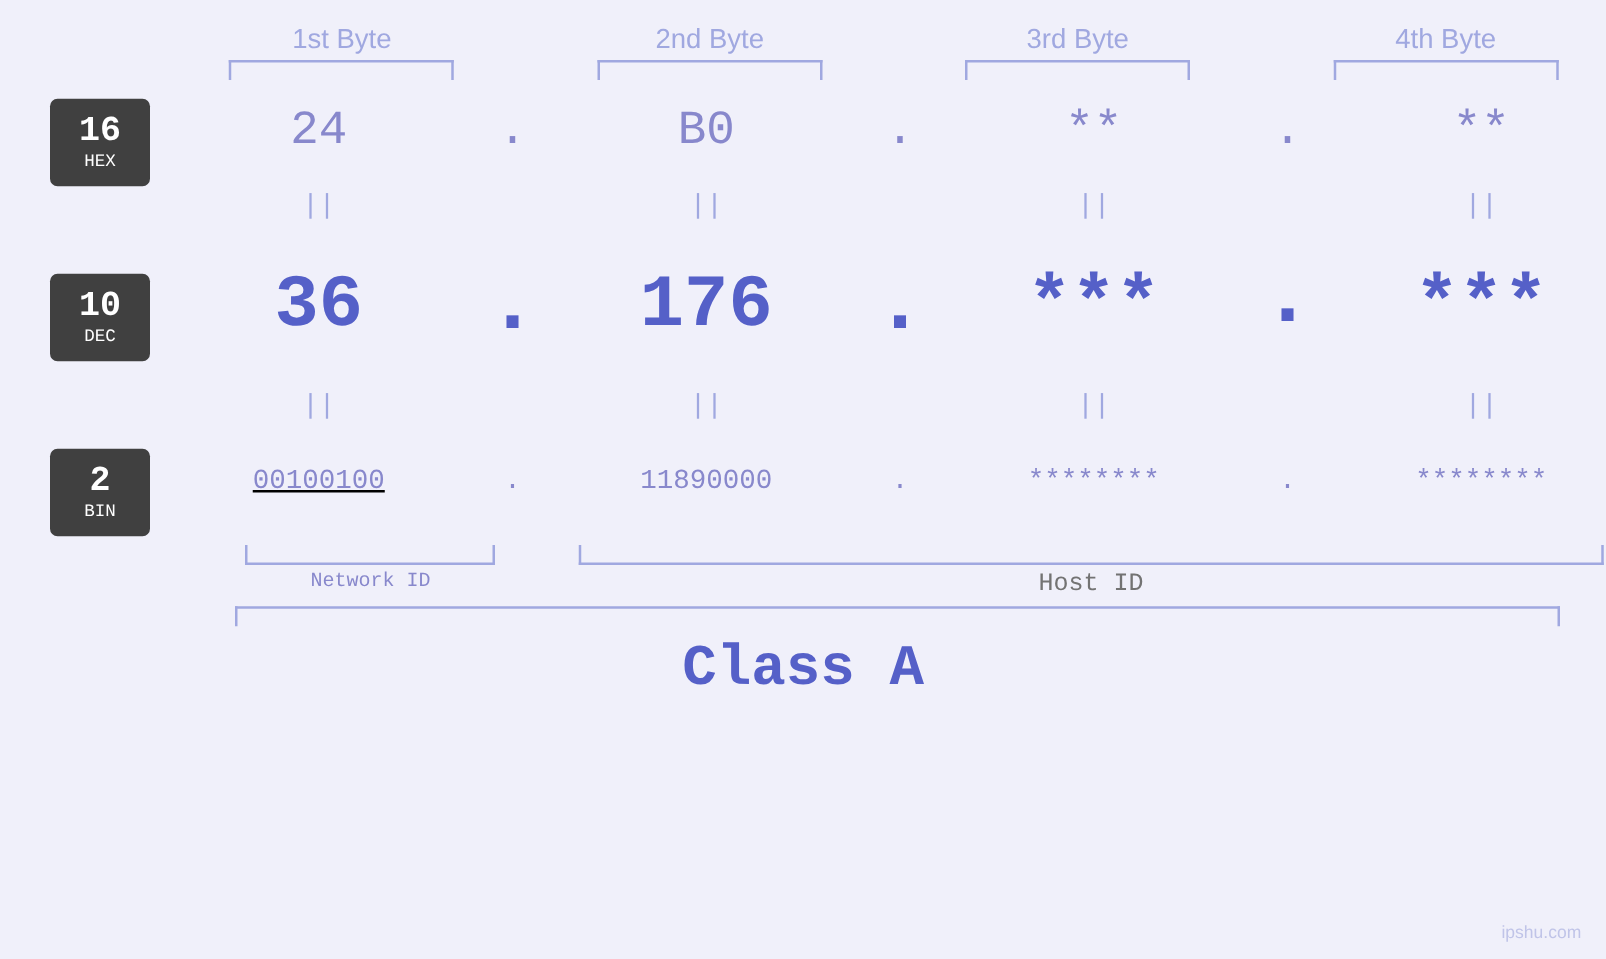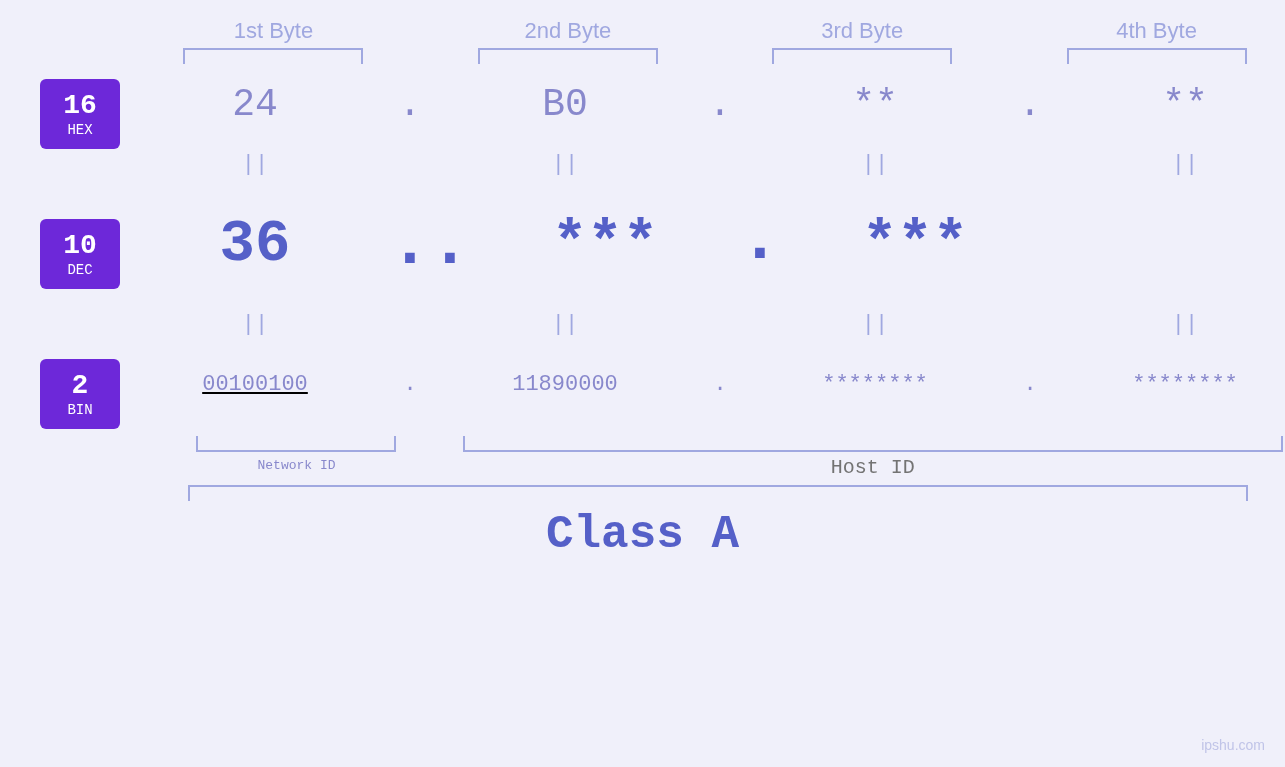--- a/index.html
+++ b/index.html
@@ -53,21 +53,21 @@
 
     .bracket-line {
       height: 16px;
       border-top: 2px solid #a0a8e0;
       border-left: 2px solid #a0a8e0;
       border-right: 2px solid #a0a8e0;
       width: 180px;
     }
 
     .base-label {
-      background-color: #6d28d9;
+      background-color: #404040;
       color: white;
       border-radius: 6px;
       width: 80px;
       height: 70px;
       display: flex;
       flex-direction: column;
       align-items: center;
       justify-content: center;
       font-size: 22px;
       font-weight: bold;
@@ -123,21 +123,21 @@
     .bin-dot {
       color: #8888cc;
       font-size: 22px;
       margin: 0 -8px;
     }
 
     .network-id-label {
       width: 275px;
       text-align: right;
       color: #8888cc;
-      font-size: 13px;
+      font-size: 16px;
       font-family: 'Courier New', Courier, monospace;
     }
 
     .host-id-label {
       width: 825px;
       text-align: center;
       color: #737373;
       font-size: 20px;
       font-family: 'Courier New', Courier, monospace;
     }
@@ -328,20 +328,23 @@
         </div>
       </div>
 
       <div class="dec-row-data">
         <div style="width:270px; display:flex; justify-content:center;">
           <span class="dec-val">36</span>
         </div>
         <div style="width:40px; display:flex; justify-content:center; align-items:center;">
           <span class="dec-dot">.</span>
         </div>
+        <div style="width:270px; display:flex; justify-content:center;">
+          <span class="dec-val">176</span>
+        </div>
         <div style="width:40px; display:flex; justify-content:center; align-items:center;">
           <span class="dec-dot">.</span>
         </div>
         <div style="width:270px; display:flex; justify-content:center;">
           <span class="dec-val">***</span>
         </div>
         <div style="width:40px; display:flex; justify-content:center; align-items:flex-end; padding-bottom:10px;">
           <span class="dec-dot">.</span>
         </div>
         <div style="width:270px; display:flex; justify-content:center;">

